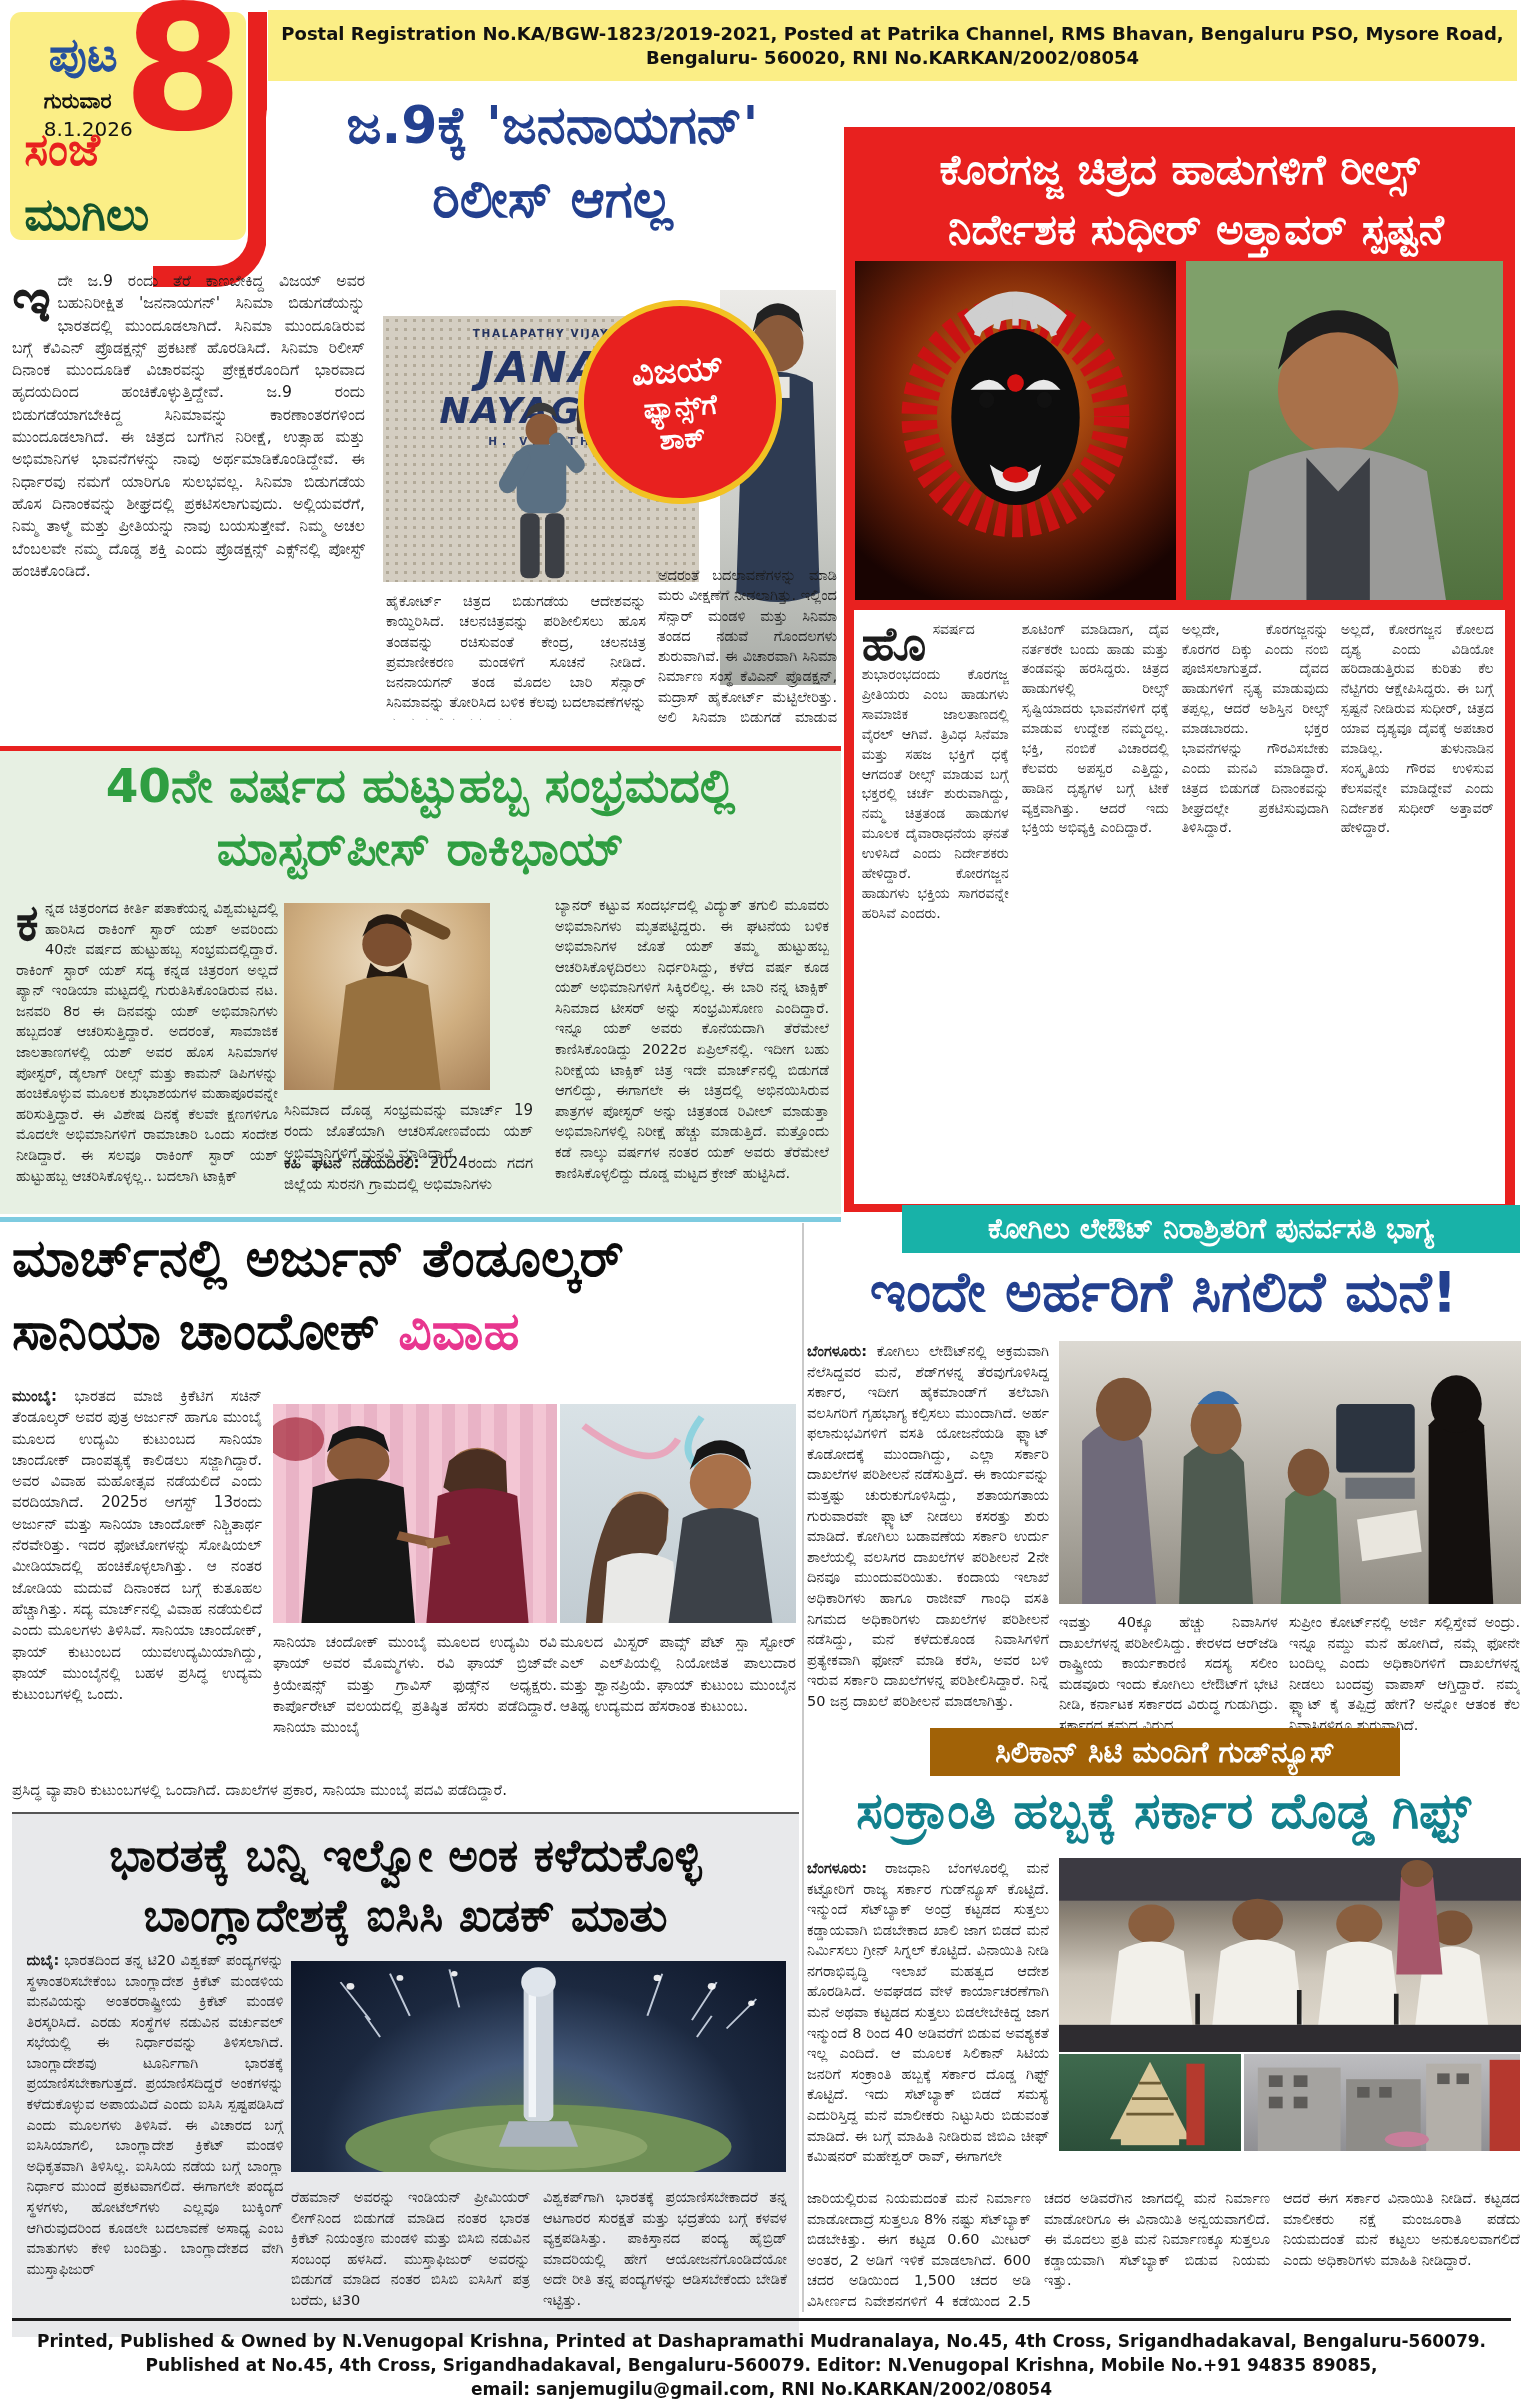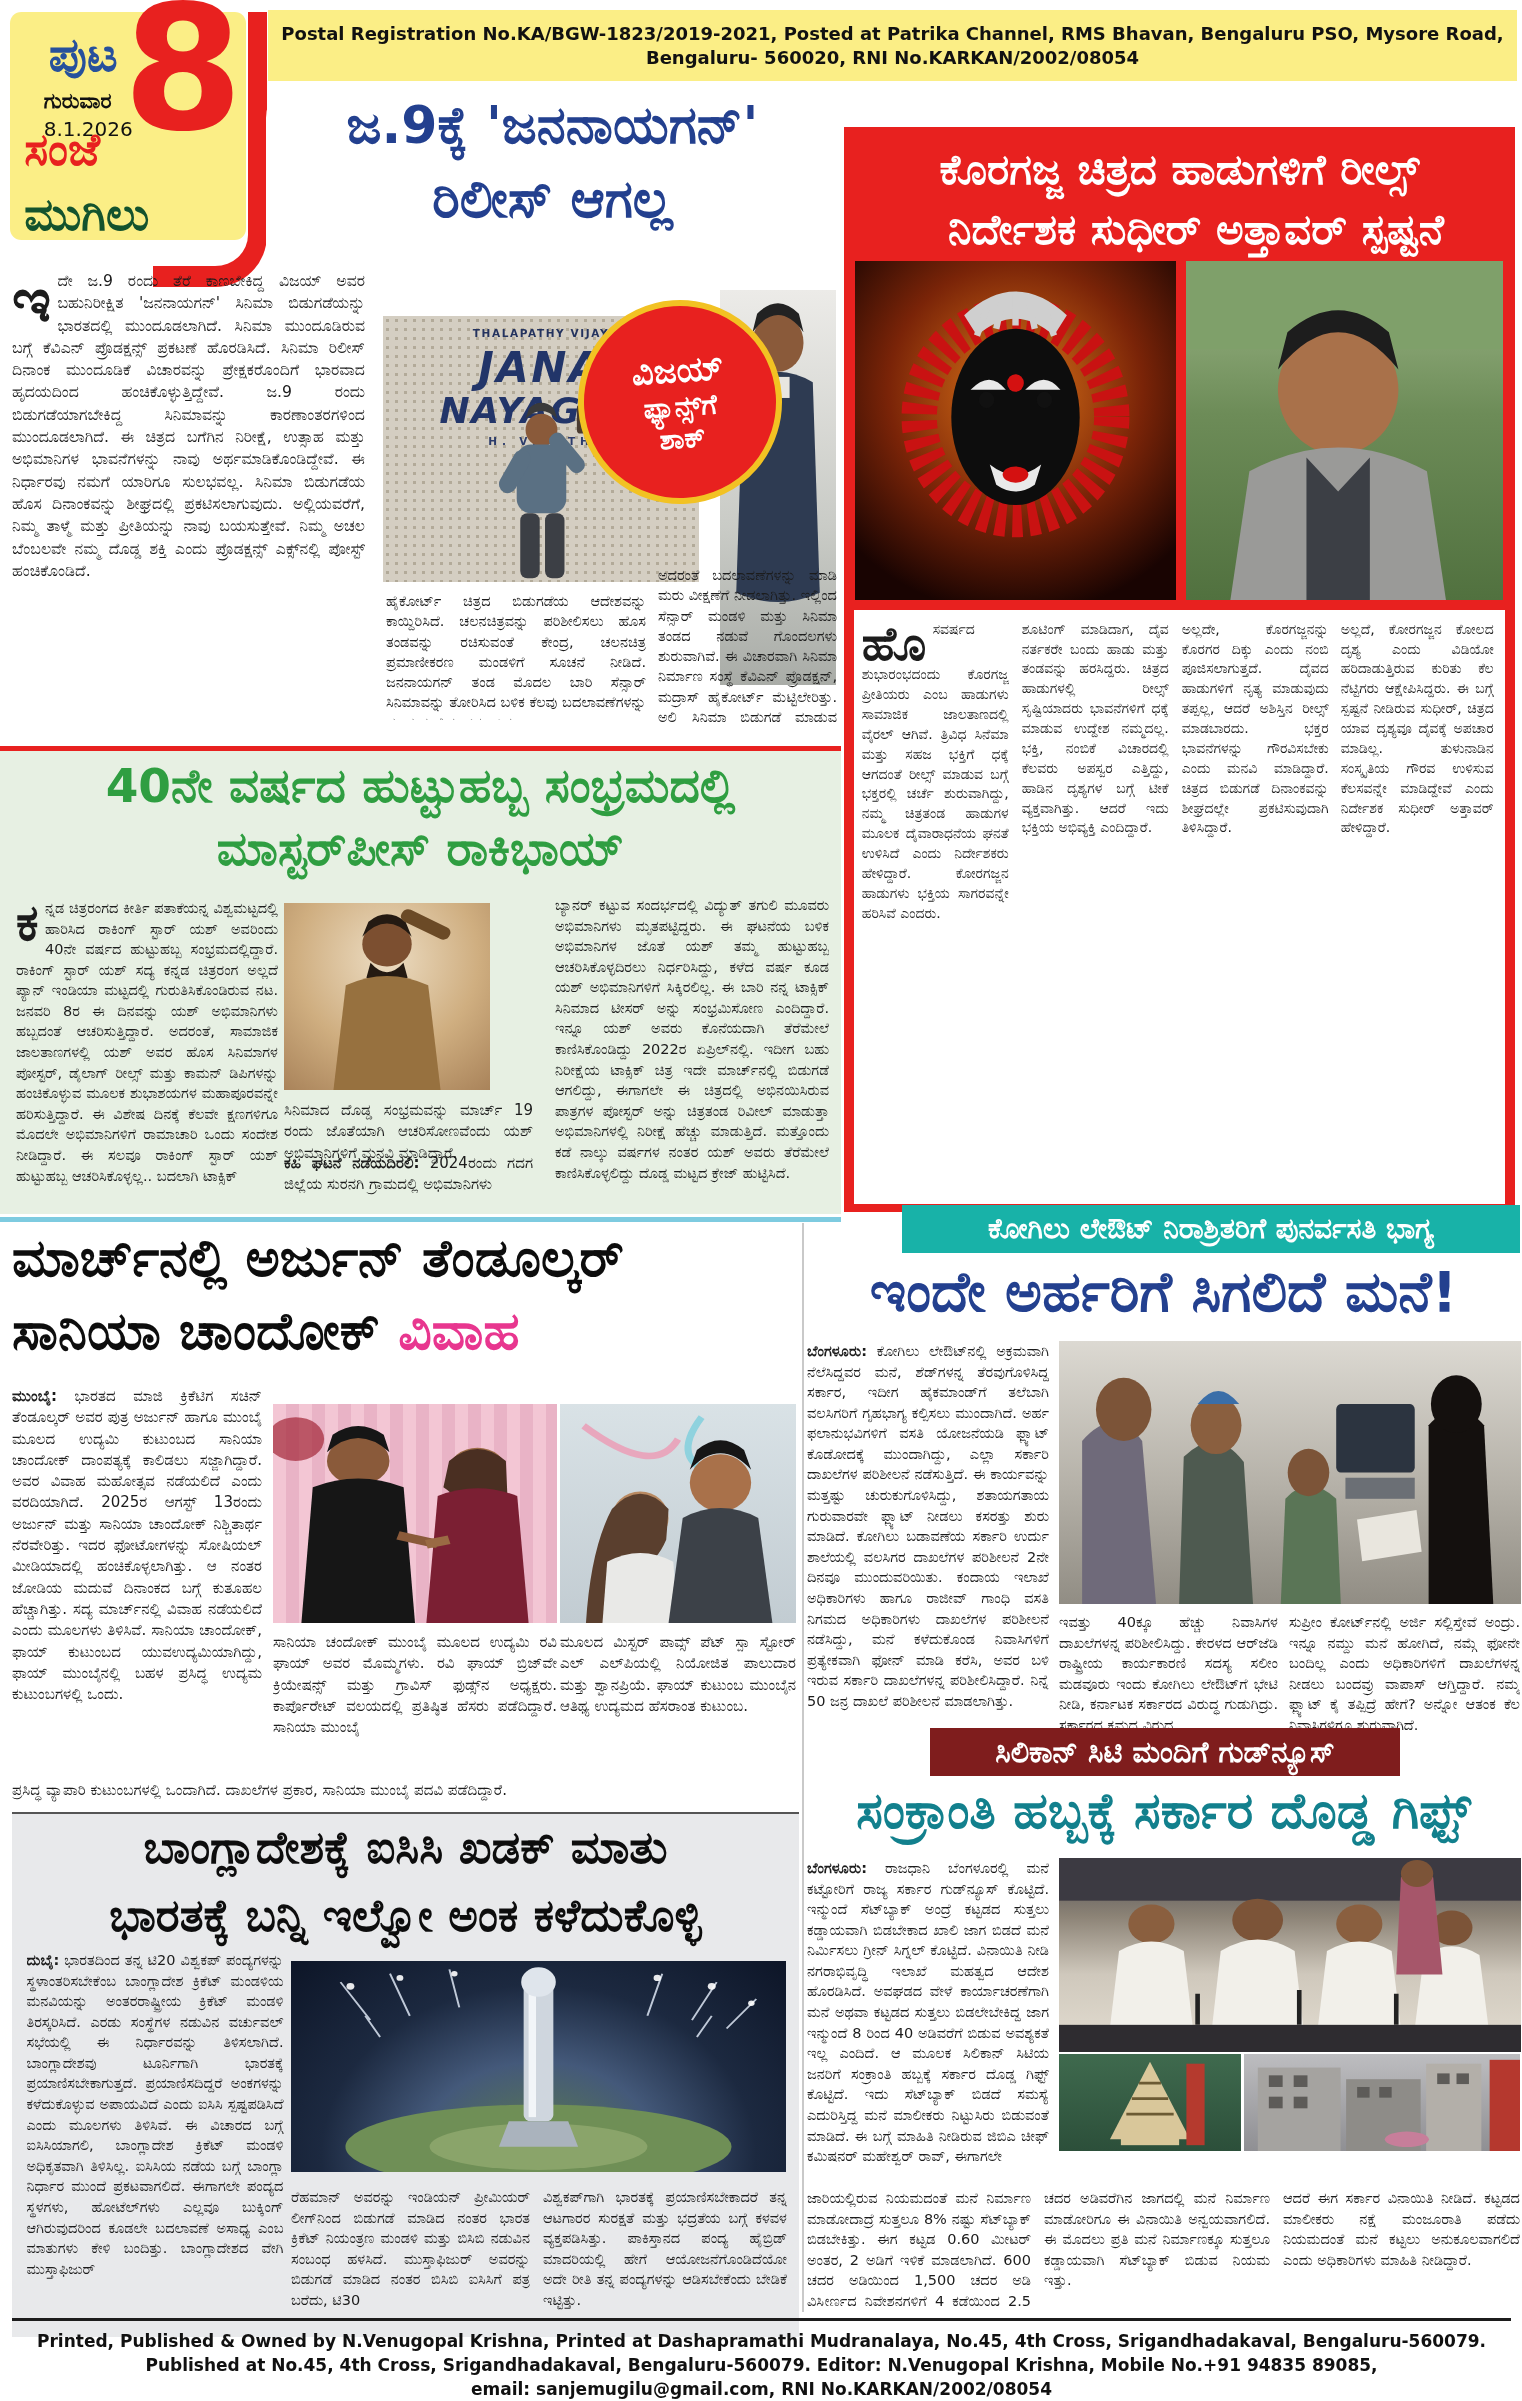--- a/index.html
+++ b/index.html
@@ -182,22 +182,22 @@
     <circle cx="68" cy="36" r="13" fill="#a9714a"></circle>
     <path d="M55 30 q13 -15 26 0 l-3 -9 q-10 -9 -20 0 z" fill="#161616"></path>
     <path d="M52 52 q16 -9 32 0 l6 48 l-44 0 z" fill="#3c4148"></path>
   </svg>
 </div>
 <div class="abs body-text" style="left:273px;top:1632px;width:284px;height:144px;">ಸಾನಿಯಾ ಚಂದೋಕ್ ಮುಂಬೈ ಮೂಲದ ಉದ್ಯಮಿ ರವಿ ಘಾಯ್ ಅವರ ಮೊಮ್ಮಗಳು. ರವಿ ಘಾಯ್ ಬ್ರಿಜ್‌ವೇ ಕ್ರಿಯೇಷನ್ಸ್ ಮತ್ತು ಗ್ರಾವಿಸ್ ಫುಡ್ಸ್‌ನ ಅಧ್ಯಕ್ಷರು. ಕಾರ್ಪೊರೇಟ್ ವಲಯದಲ್ಲಿ ಪ್ರತಿಷ್ಠಿತ ಹೆಸರು ಪಡೆದಿದ್ದಾರೆ. ಸಾನಿಯಾ ಮುಂಬೈ</div>
 <div class="abs body-text" style="left:560px;top:1632px;width:236px;height:144px;">ಮೂಲದ ಮಿಸ್ಟರ್ ಪಾವ್ಸ್ ಪೆಟ್ ಸ್ಪಾ ಸ್ಟೋರ್ ಎಲ್ ಎಲ್‌ಪಿಯಲ್ಲಿ ನಿಯೋಜಿತ ಪಾಲುದಾರ ಮತ್ತು ಶ್ವಾನಪ್ರಿಯೆ. ಘಾಯ್ ಕುಟುಂಬ ಮುಂಬೈನ ಆತಿಥ್ಯ ಉದ್ಯಮದ ಹೆಸರಾಂತ ಕುಟುಂಬ.</div>
 <div class="abs body-text" style="left:12px;top:1780px;width:787px;height:24px;text-align:justify;">ಪ್ರಸಿದ್ಧ ವ್ಯಾಪಾರಿ ಕುಟುಂಬಗಳಲ್ಲಿ ಒಂದಾಗಿದೆ. ದಾಖಲೆಗಳ ಪ್ರಕಾರ, ಸಾನಿಯಾ ಮುಂಬೈ ಪದವಿ ಪಡೆದಿದ್ದಾರೆ.</div>
 
 <div class="abs" style="left:12px;top:1812px;width:787px;height:523px;background:#e8e9eb;border-top:2.4px solid #555;">
+  <div class="hl" style="margin-top:14.5px;font-size:45px;color:#0d0d0d;">ಭಾರತಕ್ಕೆ ಬನ್ನಿ ಇಲ್ವೋ ಅಂಕ ಕಳೆದುಕೊಳ್ಳಿ</div>
   <div class="hl" style="margin-top:6.5px;font-size:45px;color:#0d0d0d;">ಬಾಂಗ್ಲಾದೇಶಕ್ಕೆ ಐಸಿಸಿ ಖಡಕ್ ಮಾತು</div>
-  <div class="hl" style="margin-top:14.5px;font-size:45px;color:#0d0d0d;">ಭಾರತಕ್ಕೆ ಬನ್ನಿ ಇಲ್ವೋ ಅಂಕ ಕಳೆದುಕೊಳ್ಳಿ</div>
   <div class="abs body-text" style="left:14.5px;top:136px;width:257px;height:373px;font-size:14.5px;">
     <b>ದುಬೈ:</b> <span>ಭಾರತದಿಂದ ತನ್ನ ಟಿ20 ವಿಶ್ವಕಪ್ ಪಂದ್ಯಗಳನ್ನು ಸ್ಥಳಾಂತರಿಸಬೇಕೆಂಬ ಬಾಂಗ್ಲಾದೇಶ ಕ್ರಿಕೆಟ್ ಮಂಡಳಿಯ ಮನವಿಯನ್ನು ಅಂತರರಾಷ್ಟ್ರೀಯ ಕ್ರಿಕೆಟ್ ಮಂಡಳಿ ತಿರಸ್ಕರಿಸಿದೆ. ಎರಡು ಸಂಸ್ಥೆಗಳ ನಡುವಿನ ವರ್ಚುವಲ್ ಸಭೆಯಲ್ಲಿ ಈ ನಿರ್ಧಾರವನ್ನು ತಿಳಿಸಲಾಗಿದೆ. ಬಾಂಗ್ಲಾದೇಶವು ಟೂರ್ನಿಗಾಗಿ ಭಾರತಕ್ಕೆ ಪ್ರಯಾಣಿಸಬೇಕಾಗುತ್ತದೆ. ಪ್ರಯಾಣಿಸದಿದ್ದರೆ ಅಂಕಗಳನ್ನು ಕಳೆದುಕೊಳ್ಳುವ ಅಪಾಯವಿದೆ ಎಂದು ಐಸಿಸಿ ಸ್ಪಷ್ಟಪಡಿಸಿದೆ ಎಂದು ಮೂಲಗಳು ತಿಳಿಸಿವೆ. ಈ ವಿಚಾರದ ಬಗ್ಗೆ ಐಸಿಸಿಯಾಗಲಿ, ಬಾಂಗ್ಲಾದೇಶ ಕ್ರಿಕೆಟ್ ಮಂಡಳಿ ಅಧಿಕೃತವಾಗಿ ತಿಳಿಸಿಲ್ಲ. ಐಸಿಸಿಯ ನಡೆಯ ಬಗ್ಗೆ ಬಾಂಗ್ಲಾ ನಿರ್ಧಾರ ಮುಂದೆ ಪ್ರಕಟವಾಗಲಿದೆ. ಈಗಾಗಲೇ ಪಂದ್ಯದ ಸ್ಥಳಗಳು, ಹೋಟೆಲ್‌ಗಳು ಎಲ್ಲವೂ ಬುಕ್ಕಿಂಗ್ ಆಗಿರುವುದರಿಂದ ಕೂಡಲೇ ಬದಲಾವಣೆ ಅಸಾಧ್ಯ ಎಂಬ ಮಾತುಗಳು ಕೇಳಿ ಬಂದಿತ್ತು. ಬಾಂಗ್ಲಾದೇಶದ ವೇಗಿ ಮುಸ್ತಾಫಿಜುರ್</span>
   </div>
 
   <div class="img-ph" style="left:279px;top:147px;width:495px;height:211px;background:radial-gradient(ellipse at 50% 92%,#5d7d4a 0%,#44597a 34%,#1c2940 62%,#0d1527 100%);">
     <svg viewBox="0 0 200 100" preserveAspectRatio="none">
       <ellipse cx="100" cy="88" rx="78" ry="20" fill="#6f8f56"></ellipse>
       <ellipse cx="100" cy="88" rx="44" ry="11" fill="#8aa46a"></ellipse>
       <g stroke="#e9f2ff" stroke-width="0.8" opacity="0.8">
         <path d="M20 10 l12 18 M40 6 l8 20 M64 4 l4 18 M150 6 l-6 20 M172 10 l-10 18 M188 18 l-12 14"></path>
@@ -243,21 +243,21 @@
     <path d="M96 100 l2 -40 q10 -10 22 0 l2 40 z" fill="#5a7556"></path>
     <circle cx="108" cy="50" r="9" fill="#7c5438"></circle>
     <path d="M160 100 l0 -68 q12 -12 24 0 l4 68 z" fill="#14100e"></path>
     <circle cx="172" cy="24" r="11" fill="#14100e"></circle>
     <rect x="130" y="66" width="26" height="16" fill="#e9e6de" transform="rotate(-8 143 74)"></rect>
   </svg>
 </div>
 <div class="abs body-text" style="left:1059px;top:1612px;width:219px;height:118px;font-size:14.5px;">ಇವತ್ತು 40ಕ್ಕೂ ಹೆಚ್ಚು ನಿವಾಸಿಗಳ ದಾಖಲೆಗಳನ್ನ ಪರಿಶೀಲಿಸಿದ್ದು. ಕೇರಳದ ಆರ್‌ಜೆಡಿ ರಾಷ್ಟ್ರೀಯ ಕಾರ್ಯಕಾರಣಿ ಸದಸ್ಯ ಸಲೀಂ ಮಡವೂರು ಇಂದು ಕೋಗಿಲು ಲೇಔಟ್‌ಗೆ ಭೇಟಿ ನೀಡಿ, ಕರ್ನಾಟಕ ಸರ್ಕಾರದ ವಿರುದ್ಧ ಗುಡುಗಿದ್ರು. ಸರ್ಕಾರದ ಕ್ರಮದ ವಿರುದ್ಧ</div>
 <div class="abs body-text" style="left:1289px;top:1612px;width:231px;height:118px;font-size:14.5px;">ಸುಪ್ರೀಂ ಕೋರ್ಟ್‌ನಲ್ಲಿ ಅರ್ಜಿ ಸಲ್ಲಿಸ್ತೇವೆ ಅಂದ್ರು. ಇನ್ನೂ ನಮ್ದು ಮನೆ ಹೋಗಿದೆ, ನಮ್ಗೆ ಫೋನೇ ಬಂದಿಲ್ಲ ಎಂದು ಅಧಿಕಾರಿಗಳಿಗೆ ದಾಖಲೆಗಳನ್ನ ನೀಡಲು ಬಂದವ್ರು ವಾಪಾಸ್ ಆಗ್ತಿದ್ದಾರೆ. ನಮ್ಮ ಫ್ಲ್ಯಾಟ್ ಕೈ ತಪ್ಪಿದ್ರೆ ಹೇಗೆ? ಅನ್ನೋ ಆತಂಕ ಕೆಲ ನಿವಾಸಿಗಳಿಗೂ ಶುರುವಾಗಿದೆ.</div>
 
-<div class="abs band" style="left:930px;top:1728px;width:470px;height:48px;background:#7f1d1d;">
+<div class="abs band" style="left:930px;top:1728px;width:470px;height:48px;background:#a16207;">
   <span style="color:#fff;font-size:29px;font-weight:900;">ಸಿಲಿಕಾನ್ ಸಿಟಿ ಮಂದಿಗೆ ಗುಡ್‌ನ್ಯೂಸ್</span>
 </div>
 <div class="abs hl teal-head" style="left:805px;top:1782px;width:717px;font-size:50px;">ಸಂಕ್ರಾಂತಿ ಹಬ್ಬಕ್ಕೆ ಸರ್ಕಾರ ದೊಡ್ಡ ಗಿಫ್ಟ್</div>
 <div class="abs body-text" style="left:807px;top:1858px;width:242px;height:326px;font-size:14.5px;">
   <b>ಬೆಂಗಳೂರು:</b> <span>ರಾಜಧಾನಿ ಬೆಂಗಳೂರಲ್ಲಿ ಮನೆ ಕಟ್ಟೋರಿಗೆ ರಾಜ್ಯ ಸರ್ಕಾರ ಗುಡ್‌ನ್ಯೂಸ್ ಕೊಟ್ಟಿದೆ. ಇನ್ಮುಂದೆ ಸೆಟ್‌ಬ್ಯಾಕ್ ಅಂದ್ರೆ ಕಟ್ಟಡದ ಸುತ್ತಲು ಕಡ್ಡಾಯವಾಗಿ ಬಿಡಬೇಕಾದ ಖಾಲಿ ಜಾಗ ಬಿಡದೆ ಮನೆ ನಿರ್ಮಿಸಲು ಗ್ರೀನ್ ಸಿಗ್ನಲ್ ಕೊಟ್ಟಿದೆ. ವಿನಾಯಿತಿ ನೀಡಿ ನಗರಾಭಿವೃದ್ಧಿ ಇಲಾಖೆ ಮಹತ್ವದ ಆದೇಶ ಹೊರಡಿಸಿದೆ. ಅವಘಡದ ವೇಳೆ ಕಾರ್ಯಾಚರಣೆಗಾಗಿ ಮನೆ ಅಥವಾ ಕಟ್ಟಡದ ಸುತ್ತಲು ಬಿಡಲೇಬೇಕಿದ್ದ ಜಾಗ ಇನ್ಮುಂದೆ 8 ರಿಂದ 40 ಅಡಿವರೆಗೆ ಬಿಡುವ ಅವಶ್ಯಕತೆ ಇಲ್ಲ ಎಂದಿದೆ. ಆ ಮೂಲಕ ಸಿಲಿಕಾನ್ ಸಿಟಿಯ ಜನರಿಗೆ ಸಂಕ್ರಾಂತಿ ಹಬ್ಬಕ್ಕೆ ಸರ್ಕಾರ ದೊಡ್ಡ ಗಿಫ್ಟ್ ಕೊಟ್ಟಿದೆ. ಇದು ಸೆಟ್‌ಬ್ಯಾಕ್ ಬಿಡದೆ ಸಮಸ್ಯೆ ಎದುರಿಸ್ತಿದ್ದ ಮನೆ ಮಾಲೀಕರು ನಿಟ್ಟುಸಿರು ಬಿಡುವಂತೆ ಮಾಡಿದೆ. ಈ ಬಗ್ಗೆ ಮಾಹಿತಿ ನೀಡಿರುವ ಜಿಬಿಎ ಚೀಫ್ ಕಮಿಷನರ್ ಮಹೇಶ್ವರ್ ರಾವ್, ಈಗಾಗಲೇ</span>
 </div>
 
 <div class="img-ph" style="left:1059px;top:1858px;width:462px;height:194px;background:linear-gradient(180deg,#4a4a50 0%,#8c8376 30%,#cfc8bc 60%,#e4ded2 100%);">
   <svg viewBox="0 0 200 100" preserveAspectRatio="none">
     <rect x="0" y="0" width="200" height="22" fill="#3c3a42"></rect>

